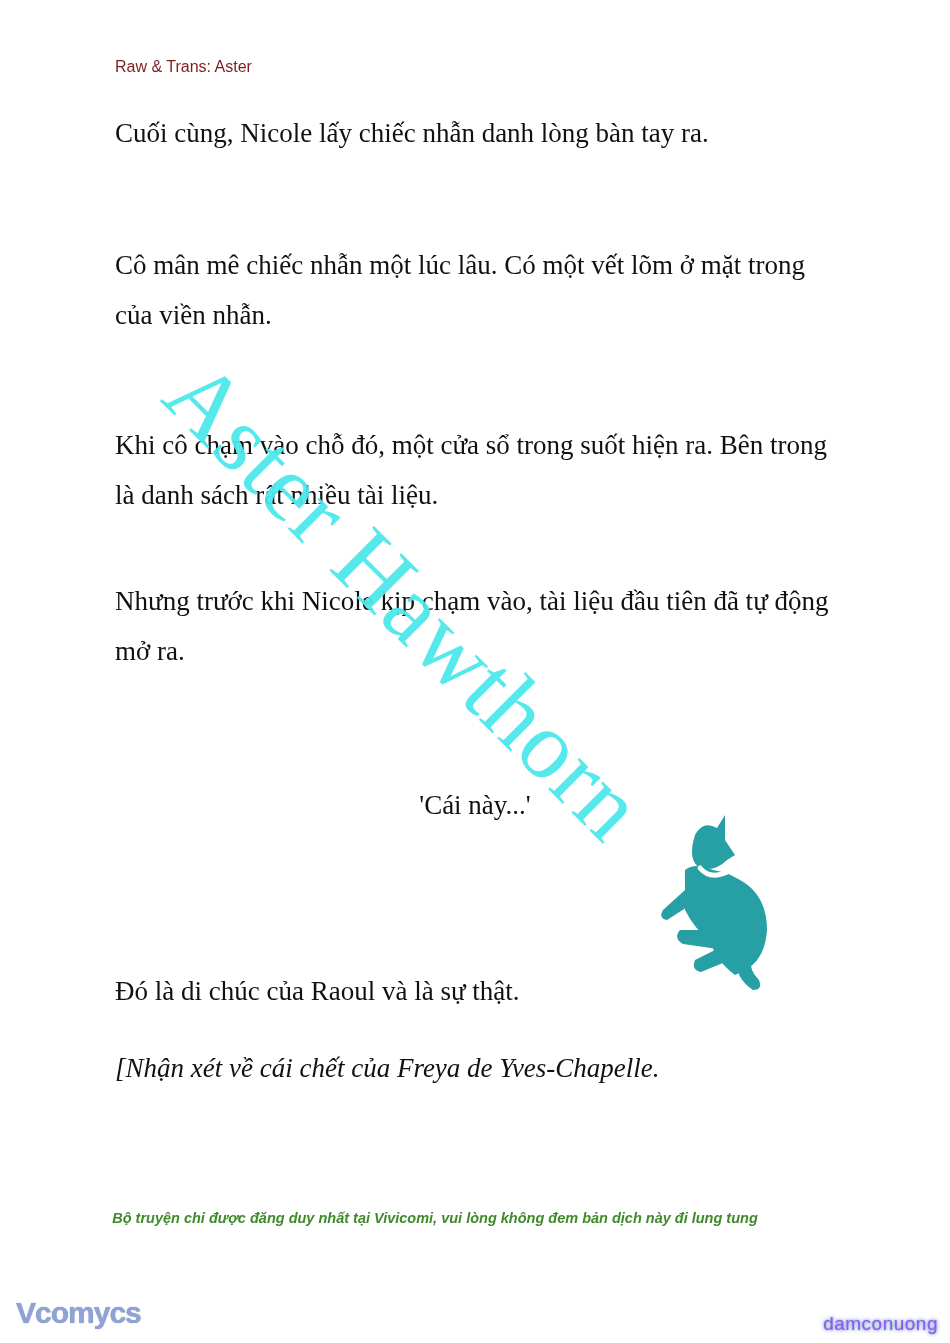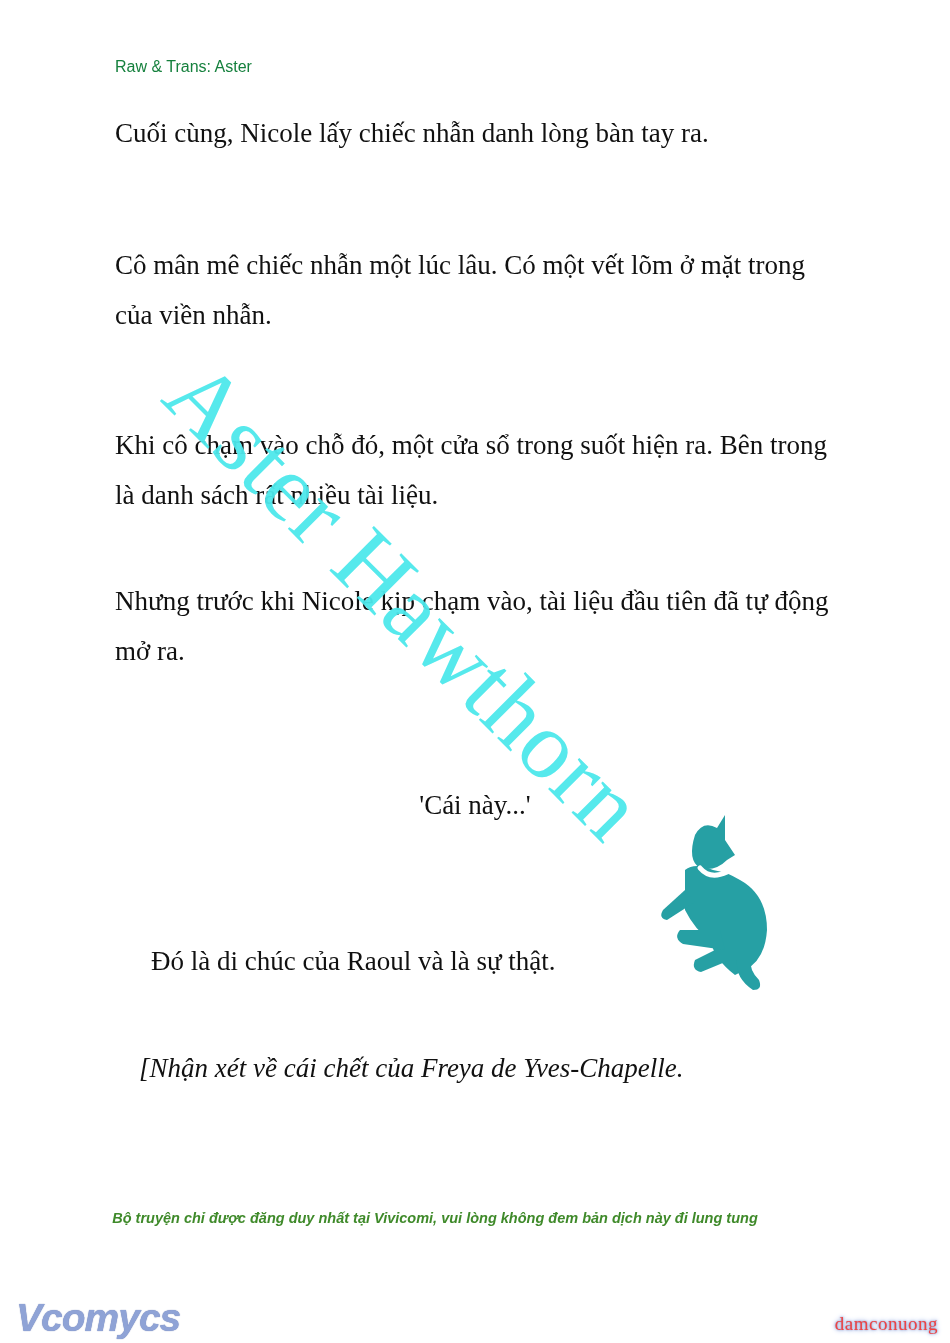--- a/index.html
+++ b/index.html
@@ -12,34 +12,34 @@
       height: 1343px;
       position: relative;
       overflow: hidden;
     }
     .header-credit {
       position: absolute;
       left: 115px;
       top: 58px;
       font-family: "Liberation Sans", sans-serif;
       font-size: 16px;
-      color: #15803d;
+      color: #7f1d1d;
     }
     .para {
       position: absolute;
       left: 115px;
       width: 720px;
       font-family: "Liberation Serif", serif;
       font-size: 27px;
       line-height: 50px;
       color: #111111;
       margin: 0;
       z-index: 2;
     }
-    .para.italic { font-style: italic; margin-left: 24px; }
+    .para.italic { font-style: italic; }
 
     .watermark {
       position: absolute;
       left: 405px;
       top: 600px;
       transform: translate(-50%, -50%) rotate(45deg);
       font-family: "Liberation Serif", serif;
       font-size: 96px;
       color: #4de8ec;
       white-space: nowrap;
@@ -67,49 +67,48 @@
       font-size: 14.5px;
       line-height: 26px;
       color: #3f8a2a;
     }
     .footer-notice div { margin: 0; }
     .vcomycs-logo {
       position: absolute;
       left: 16px;
       top: 1296px;
       font-family: "Liberation Sans", sans-serif;
-      font-style: italic;
       font-weight: bold;
-      font-size: 39px;
+      font-size: 30px;
       letter-spacing: -1px;
       color: #8fa3d6;
       text-shadow: 0 0 1px #5c6fa8;
     }
     .damconuong-logo {
       position: absolute;
       right: 12px;
       top: 1313px;
-      font-family: Liberation Serif, serif;
+      font-family: Liberation Sans, sans-serif;
       font-size: 19px;
-      color: #ef4444;
+      color: #8b5cf6;
       text-shadow: 0 0 2px #7a90c8, 0 0 4px #9fb2e0, 0 0 6px #c5d2f0;
       letter-spacing: 0.5px;
     }
   </style>
 </head>
 <body>
 
 <div class="header-credit">Raw &amp; Trans: Aster</div>
 
 <p class="para" style="top:108px;">Cuối cùng, Nicole lấy chiếc nhẫn danh lòng bàn tay ra.</p>
 <p class="para" style="top:240px;">Cô mân mê chiếc nhẫn một lúc lâu. Có một vết lõm ở mặt trong của viền nhẫn.</p>
 <p class="para" style="top:420px;">Khi cô chạm vào chỗ đó, một cửa sổ trong suốt hiện ra. Bên trong là danh sách rất nhiều tài liệu.</p>
 <p class="para" style="top:576px;">Nhưng trước khi Nicole kịp chạm vào, tài liệu đầu tiên đã tự động mở ra.</p>
 <p class="para" style="top:780px;text-align:center;">'Cái này...'</p>
-<p class="para" style="top:936px;margin-left:36px;">Đó là di chúc của Raoul và là sự thật.</p>
+<p class="para" style="top:966px;">Đó là di chúc của Raoul và là sự thật.</p>
 <p class="para italic" style="top:1043px;">[Nhận xét về cái chết của Freya de Yves-Chapelle.</p>
 
 <div class="watermark">Aster Hawthorn</div>
 
 <svg class="cat" viewBox="0 0 120 180">
   <g fill="#26a0a4">
 
     <path d="M40 25 Q48 10 62 18 L70 5 L70 30 L80 45 L72 50 Q60 62 45 58 Q32 50 40 25 Z"></path>
 
     <path d="M30 60 Q40 52 58 60 Q72 62 85 70 Q112 85 112 120 Q110 150 90 160 L80 165 Q60 150 55 130 Q40 120 30 100 Z"></path>

